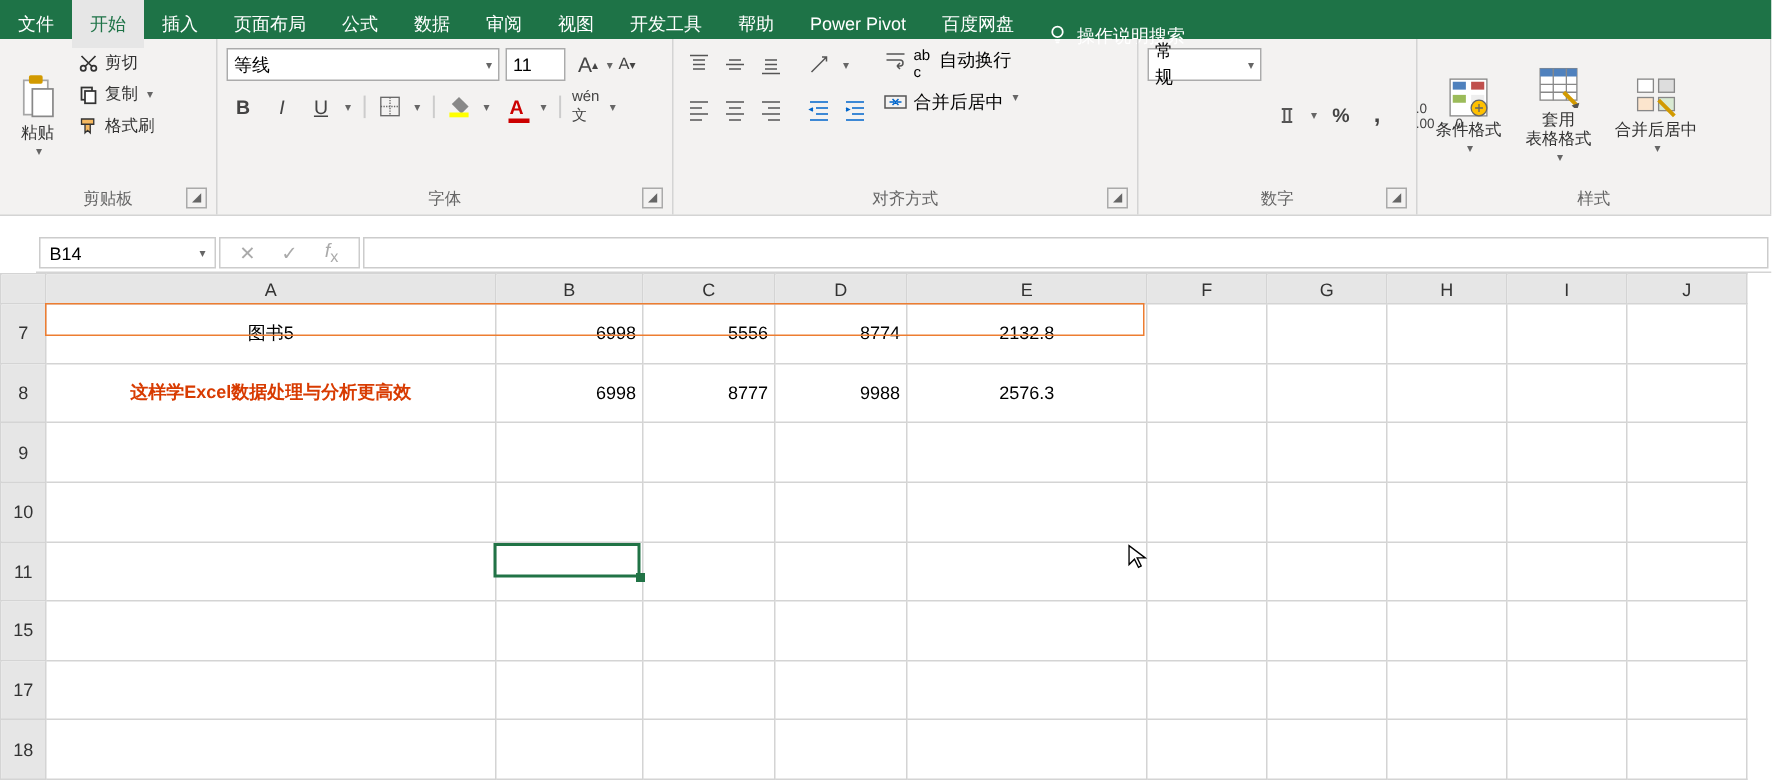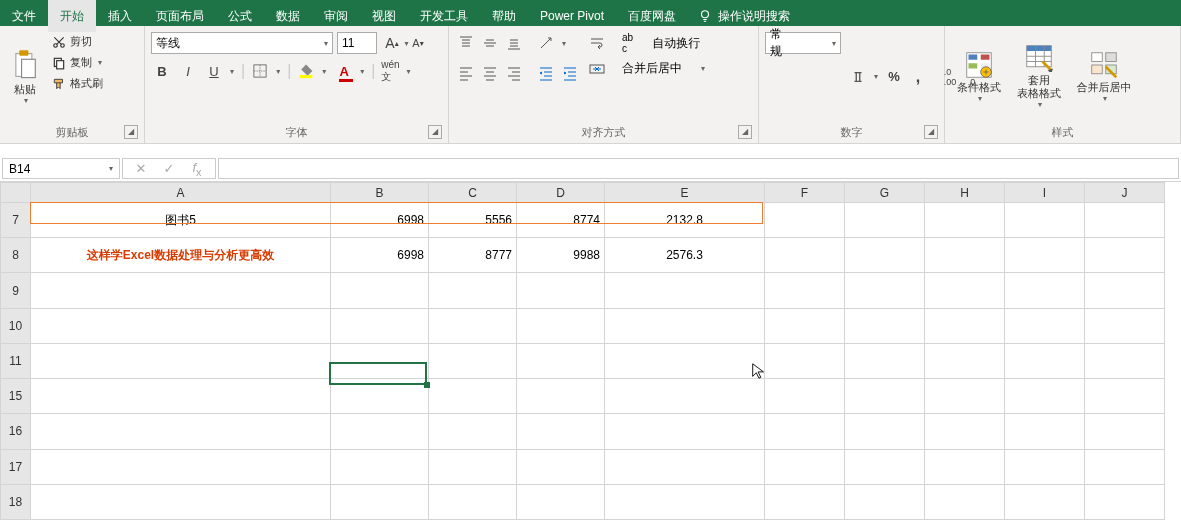--- a/index.html
+++ b/index.html
@@ -2,21 +2,21 @@
 <html><head>
 <meta charset="utf-8">
 <style>
 * { box-sizing: border-box; margin: 0; padding: 0; font-family: "Microsoft YaHei", "Segoe UI", sans-serif; }
 body { background: #fff; width: 1181px; height: 520px; overflow: hidden; }
 
 
 .tabs { background: #1e7347; height: 26px; display: flex; align-items: stretch; color: #fff; font-size: 12px; }
 .tab { padding: 16px 12px; display: flex; align-items: center; cursor: pointer; }
 .tab.active { background: #e6e6e6; color: #1e7347; font-weight: 500; }
-.tell-me { display: flex; align-items: center; gap: 6px; padding: 16px 10px; }
+.tell-me { display: flex; align-items: flex-start; gap: 6px; padding: 16px 10px; }
 .tell-me svg { }
 
 
 .ribbon { background: #f3f2f1; height: 118px; border-bottom: 1px solid #d4d4d4; display: flex; }
 .group { border-right: 1px solid #d4d4d4; display: flex; flex-direction: column; padding: 4px 4px 0 4px; }
 .group-body { flex: 1; display: flex; }
 .group-label { font-size: 11px; color: #666; text-align: center; padding: 2px 0 3px; position: relative; }
 .group-label .dlg { position: absolute; right: 2px; top: 2px; width: 14px; height: 14px; border: 1px solid #aaa; font-size: 8px; line-height: 12px; color: #666; cursor: pointer; }
 
 .vbtn { display: flex; flex-direction: column; align-items: center; justify-content: center; padding: 2px 6px; font-size: 11px; color: #333; cursor: pointer; text-align: center; }
@@ -31,29 +31,29 @@
 .combo { background: #fff; border: 1px solid #ababab; height: 22px; font-size: 12px; display: flex; align-items: center; padding: 0 4px; justify-content: space-between; gap: 48px; }
 .font-name { width: 182px; }
 .font-size { width: 40px; }
 .ibtn { width: 22px; height: 22px; display: flex; align-items: center; justify-content: center; cursor: pointer; font-size: 13px; color: #444; }
 .split { display: flex; align-items: center; }
 .split .dd-caret { width: 10px; text-align: center; }
 
 .align-box { display: flex; flex-direction: column; gap: 8px; padding: 2px 2px; }
 .align-row { display: flex; align-items: center; gap: 2px; }
 .align-col2 { display: flex; flex-direction: column; gap: 6px; padding: 2px 6px; }
-.align-col2 .line { display: flex; align-items: center; gap: 17px; font-size: 12px; cursor: pointer; }
+.align-col2 .line { display: flex; gap: 4px; font-size: 12px; cursor: pointer; }
 
 .num-box { display: flex; flex-direction: row; gap: 6px; padding: 2px 2px; }
 .num-row { display: flex; align-items: center; gap: 2px; }
 
 .styles-box { display: flex; }
 
 
-.fxbar { height: 26px; border-bottom: 1px solid #d4d4d4; display: flex; align-items: stretch; background: #fff; margin-top: 12px; }
+.fxbar { height: 26px; border-bottom: 1px solid #d4d4d4; display: flex; align-items: stretch; background: #fff; margin-top: 12px; margin-left: 24px; }
 .namebox { width: 118px; border: 1px solid #ccc; margin: 2px; display: flex; align-items: center; padding: 0 6px; font-size: 12px; justify-content: space-between; }
 .fx-btns { display: flex; align-items: center; padding: 0 4px; border: 1px solid #ccc; margin: 2px 0; }
 .fx-btns .ib { width: 28px; text-align: center; color: #aaa; font-size: 13px; cursor: pointer; }
 .formula { flex: 1; border: 1px solid #ccc; margin: 2px; padding: 0 6px; display: flex; align-items: center; font-size: 12px; }
 
 
 .grid { display: flex; height: calc(520px - 26px - 118px - 12px - 26px); }
 table { border-collapse: collapse; table-layout: fixed; }
 th, td { border: 1px solid #d4d4d4; font-size: 12px; font-weight: normal; background: #fff; overflow: hidden; white-space: nowrap; }
 th { background: #e6e6e6; color: #333; text-align: center; }
@@ -492,33 +492,20 @@
           <td></td>
           <td></td>
           <td class="c"></td>
           <td></td>
           <td></td>
           <td></td>
           <td></td>
           <td></td>
         </tr>
         <tr>
-          <th class="rowhdr">16</th>
-          <td class="c"></td>
-          <td></td>
-          <td></td>
-          <td></td>
-          <td class="c"></td>
-          <td></td>
-          <td></td>
-          <td></td>
-          <td></td>
-          <td></td>
-        </tr>
-        <tr>
           <th class="rowhdr">17</th>
           <td class="c"></td>
           <td></td>
           <td></td>
           <td></td>
           <td class="c"></td>
           <td></td>
           <td></td>
           <td></td>
           <td></td>

